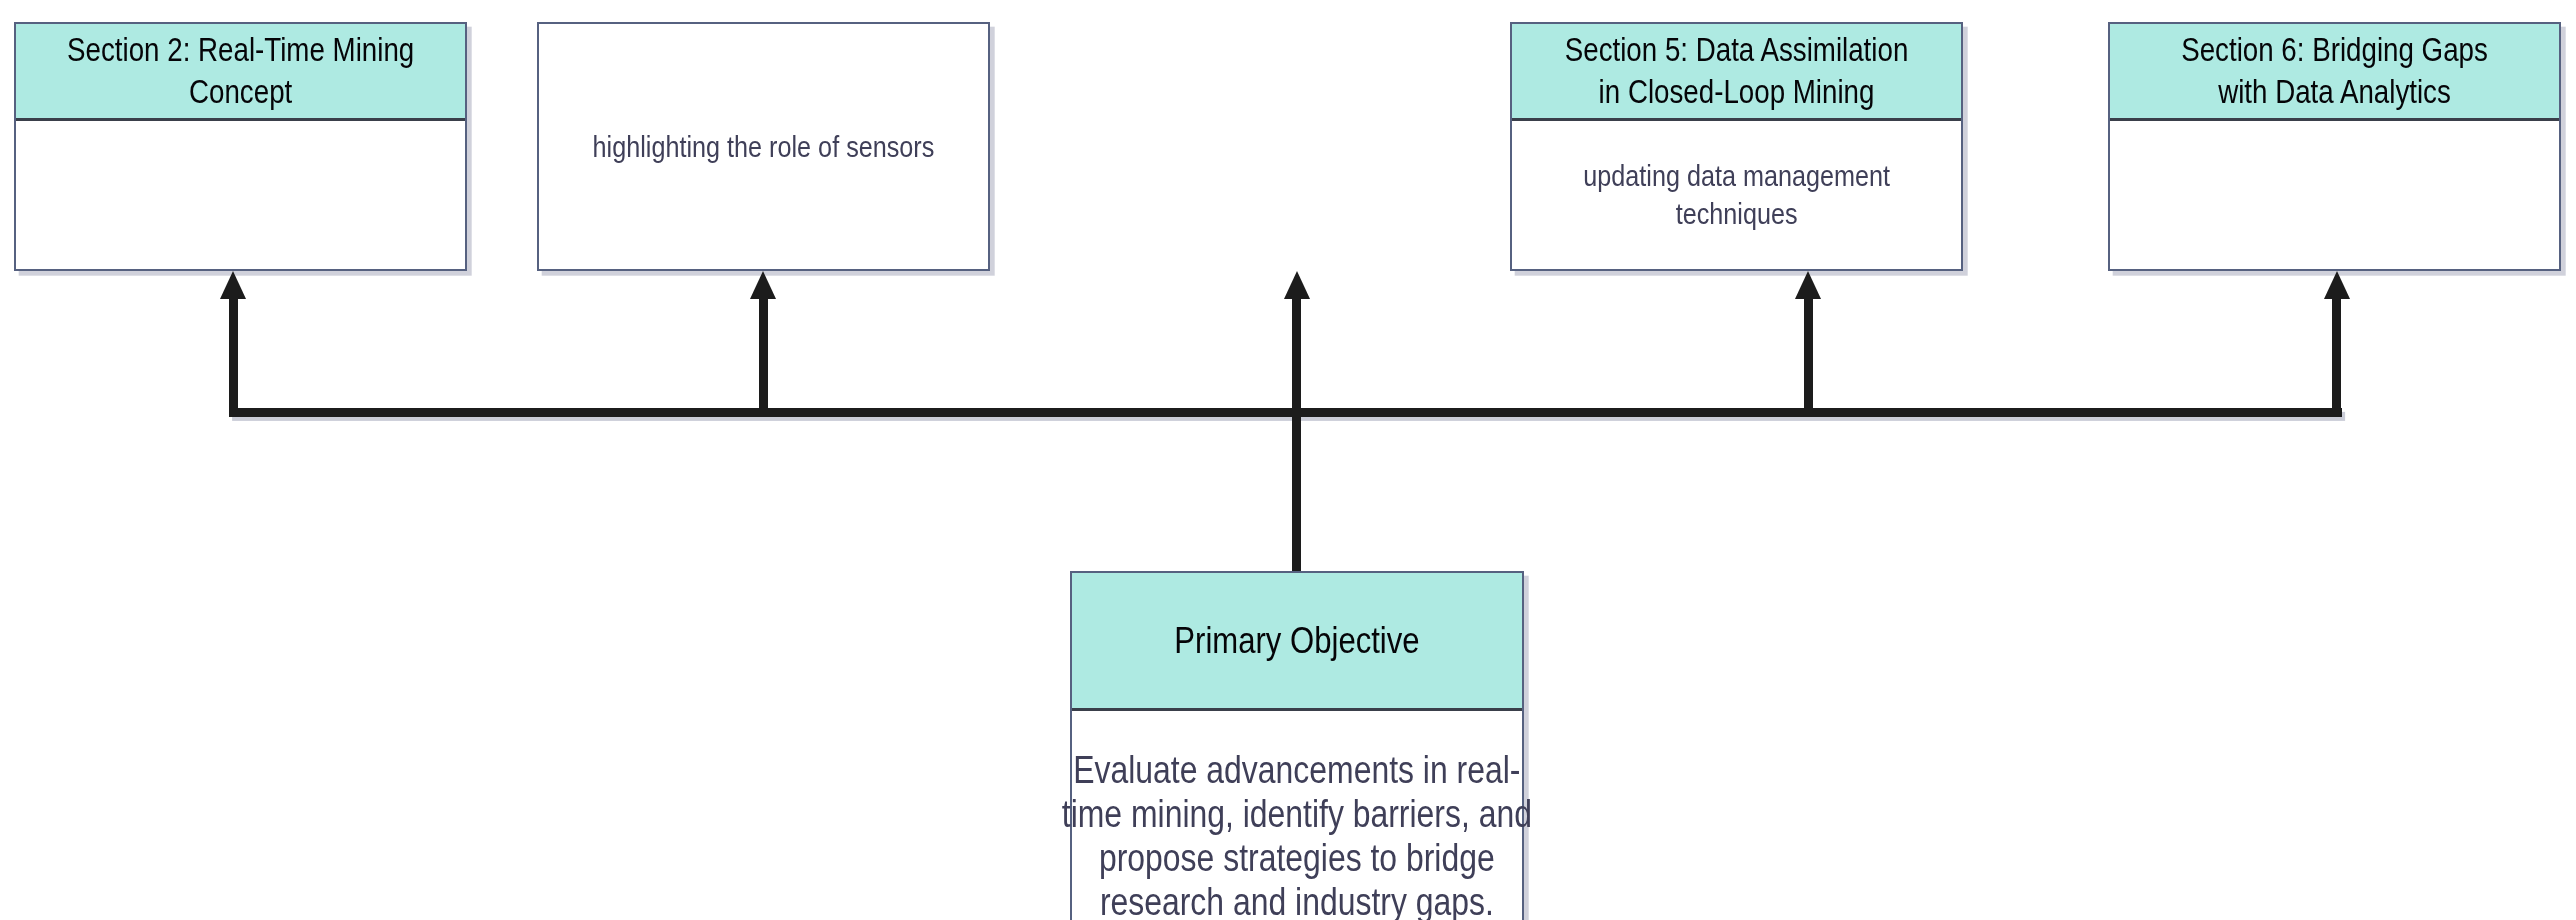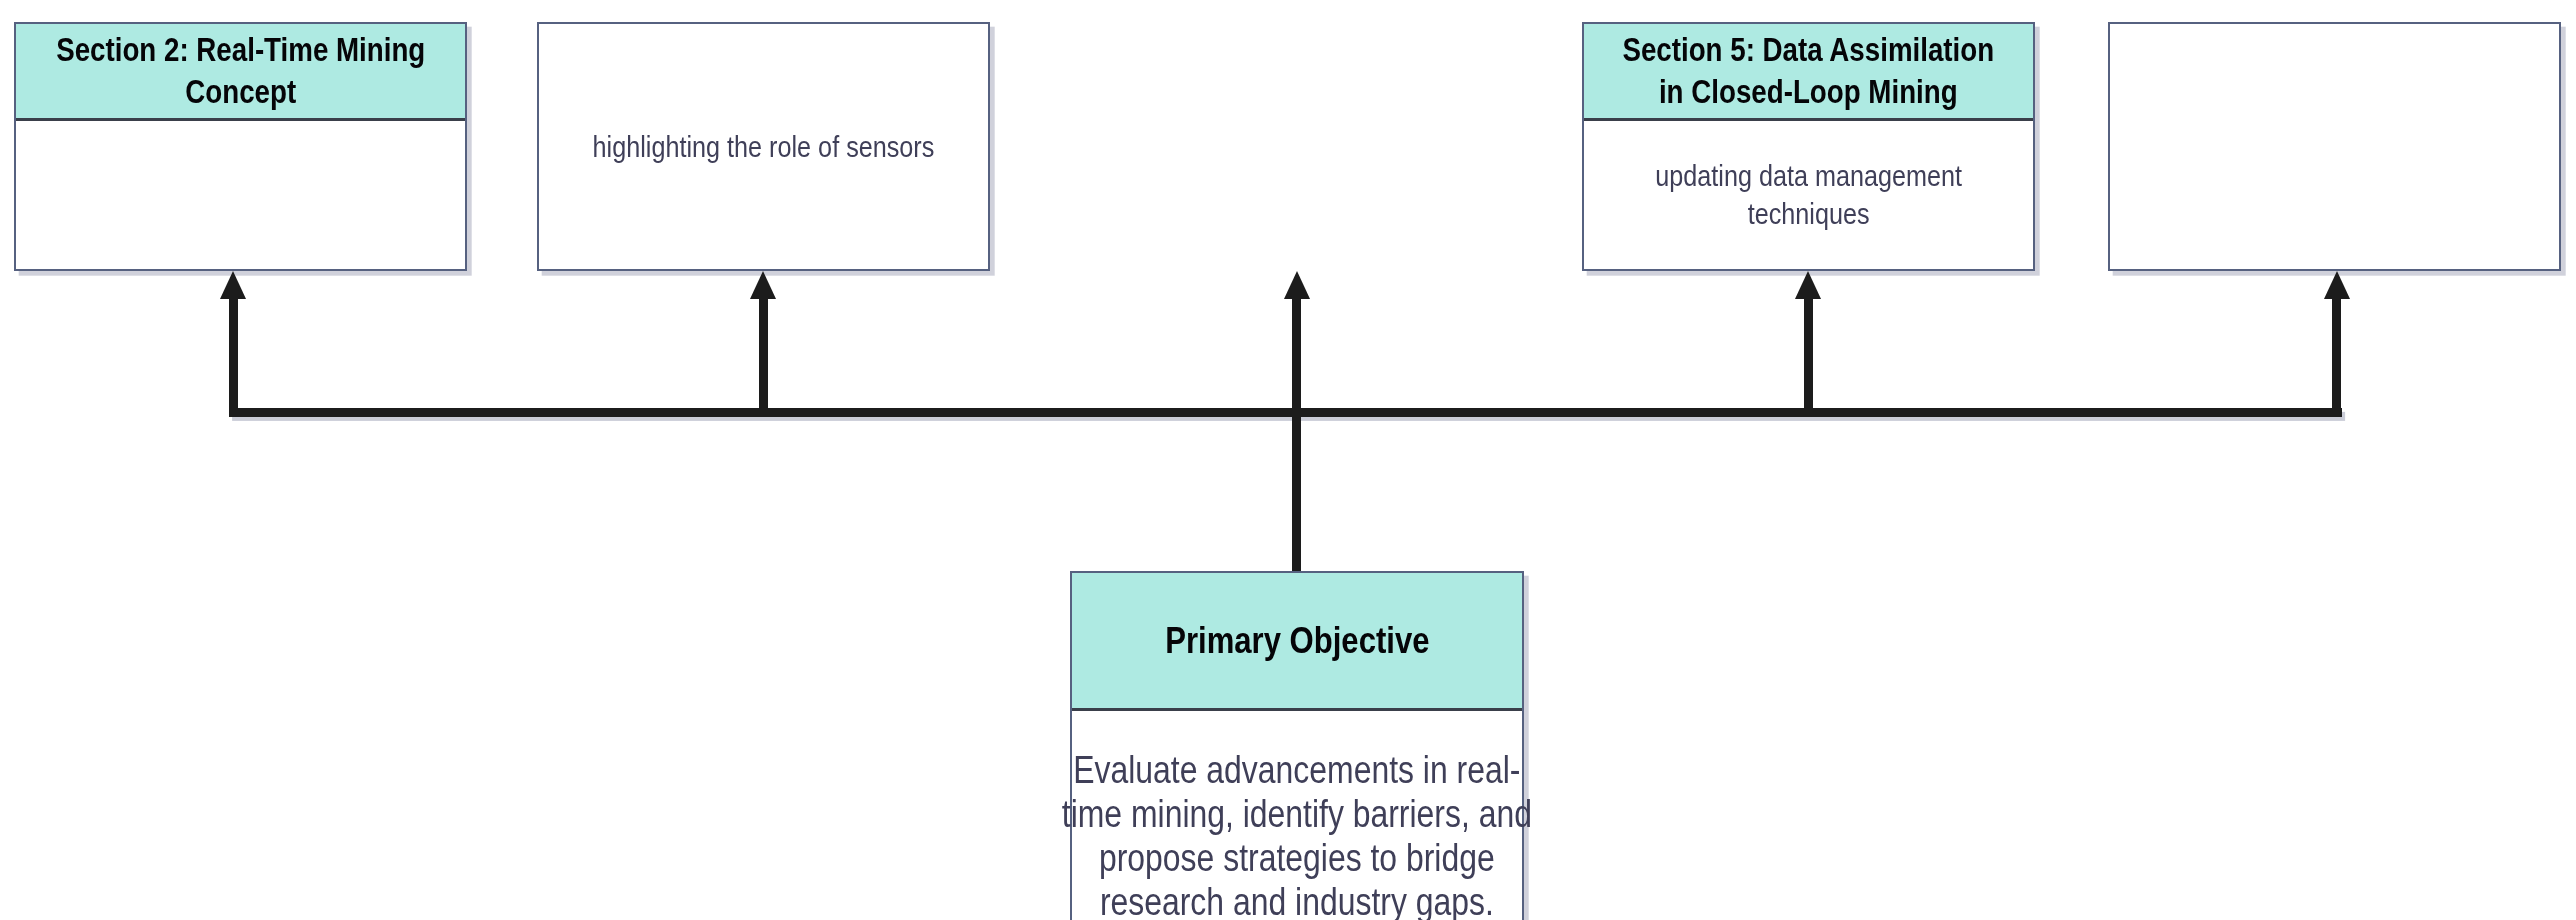--- a/index.html
+++ b/index.html
@@ -21,21 +21,21 @@
     flex-direction: column;
     box-shadow: 4.7px 4.7px 0 rgba(150, 153, 175, 0.45);
   }
   .node .hd {
     background: #aeeae2;
     border-bottom: 3.9px solid #3a3f4a;
     display: flex;
     align-items: center;
     justify-content: center;
     text-align: center;
-    font-weight: bold;
+    font-weight: normal;
     color: #050508;
   }
   .node .bd {
     flex: 1;
     display: flex;
     align-items: center;
     justify-content: center;
     text-align: center;
     color: #3f3f58;
     background: #ffffff;
@@ -90,36 +90,42 @@
   <div class="node sec" style="left:537px">
     <div class="bd">
       <div class="txt">
         <span class="ln">highlighting the role of sensors</span>
         <span class="ln"></span>
       </div>
     </div>
   </div>
 
 
-  <div class="node sec" style="left:1582px">
+  <div class="node sec" style="left:1510px">
     <div class="hd">
       <div class="txt">
         <span class="ln">Section 5: Data Assimilation</span>
         <span class="ln">in Closed-Loop Mining</span>
       </div>
     </div>
     <div class="bd">
       <div class="txt">
         <span class="ln">updating data management</span>
         <span class="ln">techniques</span>
       </div>
     </div>
   </div>
 
   <div class="node sec" style="left:2108px">
+    <div class="hd">
+      <div class="txt">
+        <span class="ln">Section 6: Bridging Gaps</span>
+        <span class="ln">with Data Analytics</span>
+      </div>
+    </div>
   </div>
 
   <div class="trunk"></div>
 
   <div class="vline" style="left:1292px; top:296px; height:275px"></div>
 
   <div class="vline" style="left:229px;  top:296px; height:121px"></div>
   <div class="ahead" style="left:220px;  top:271px"></div>
 
   <div class="vline" style="left:759px;  top:296px; height:121px"></div>

